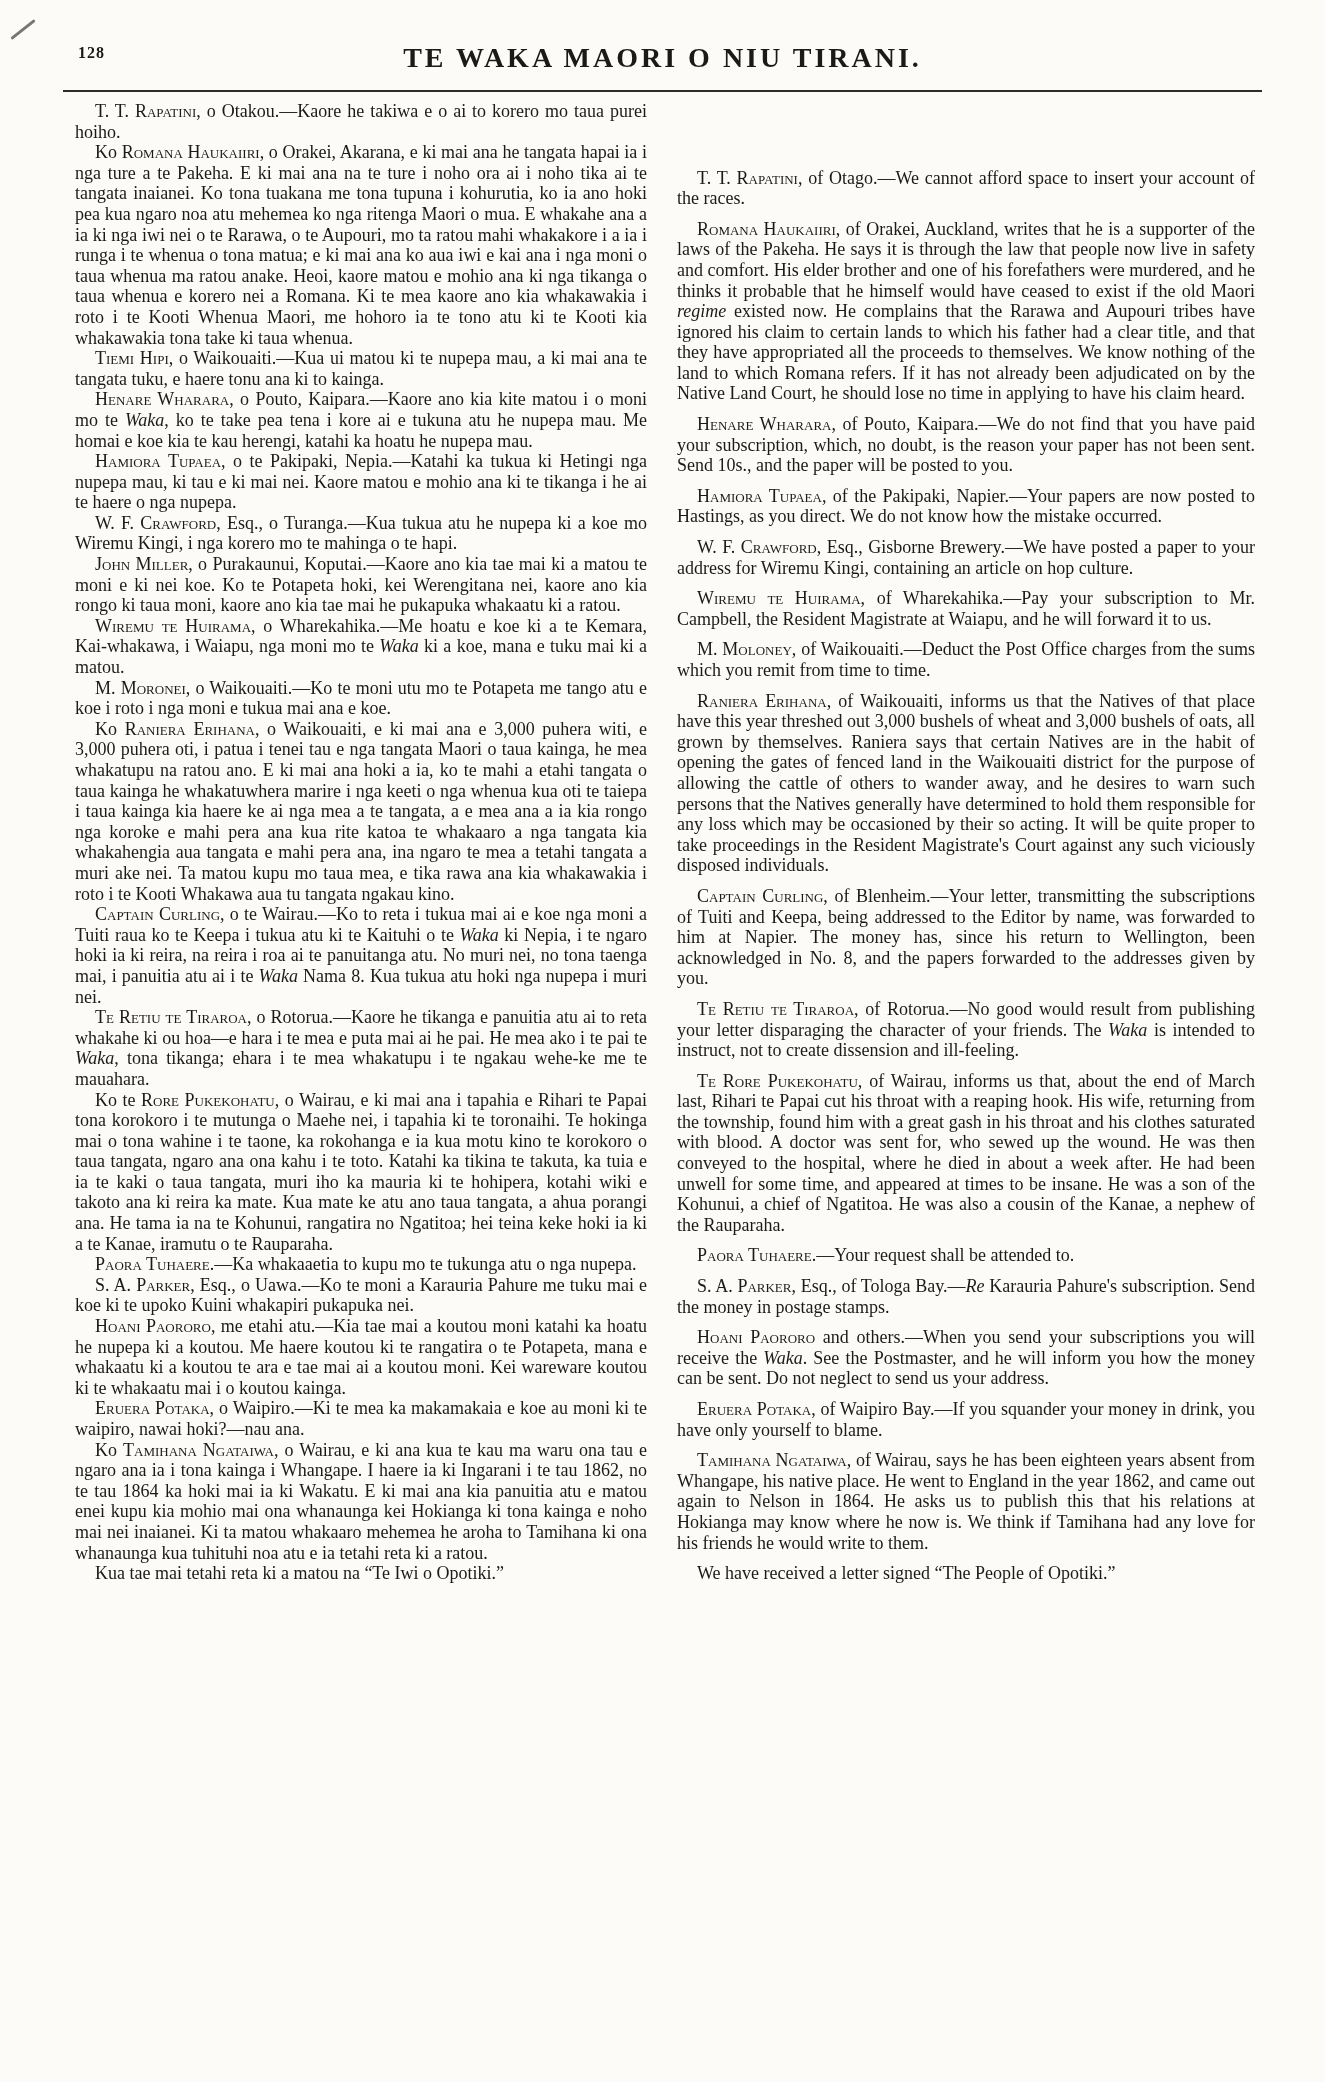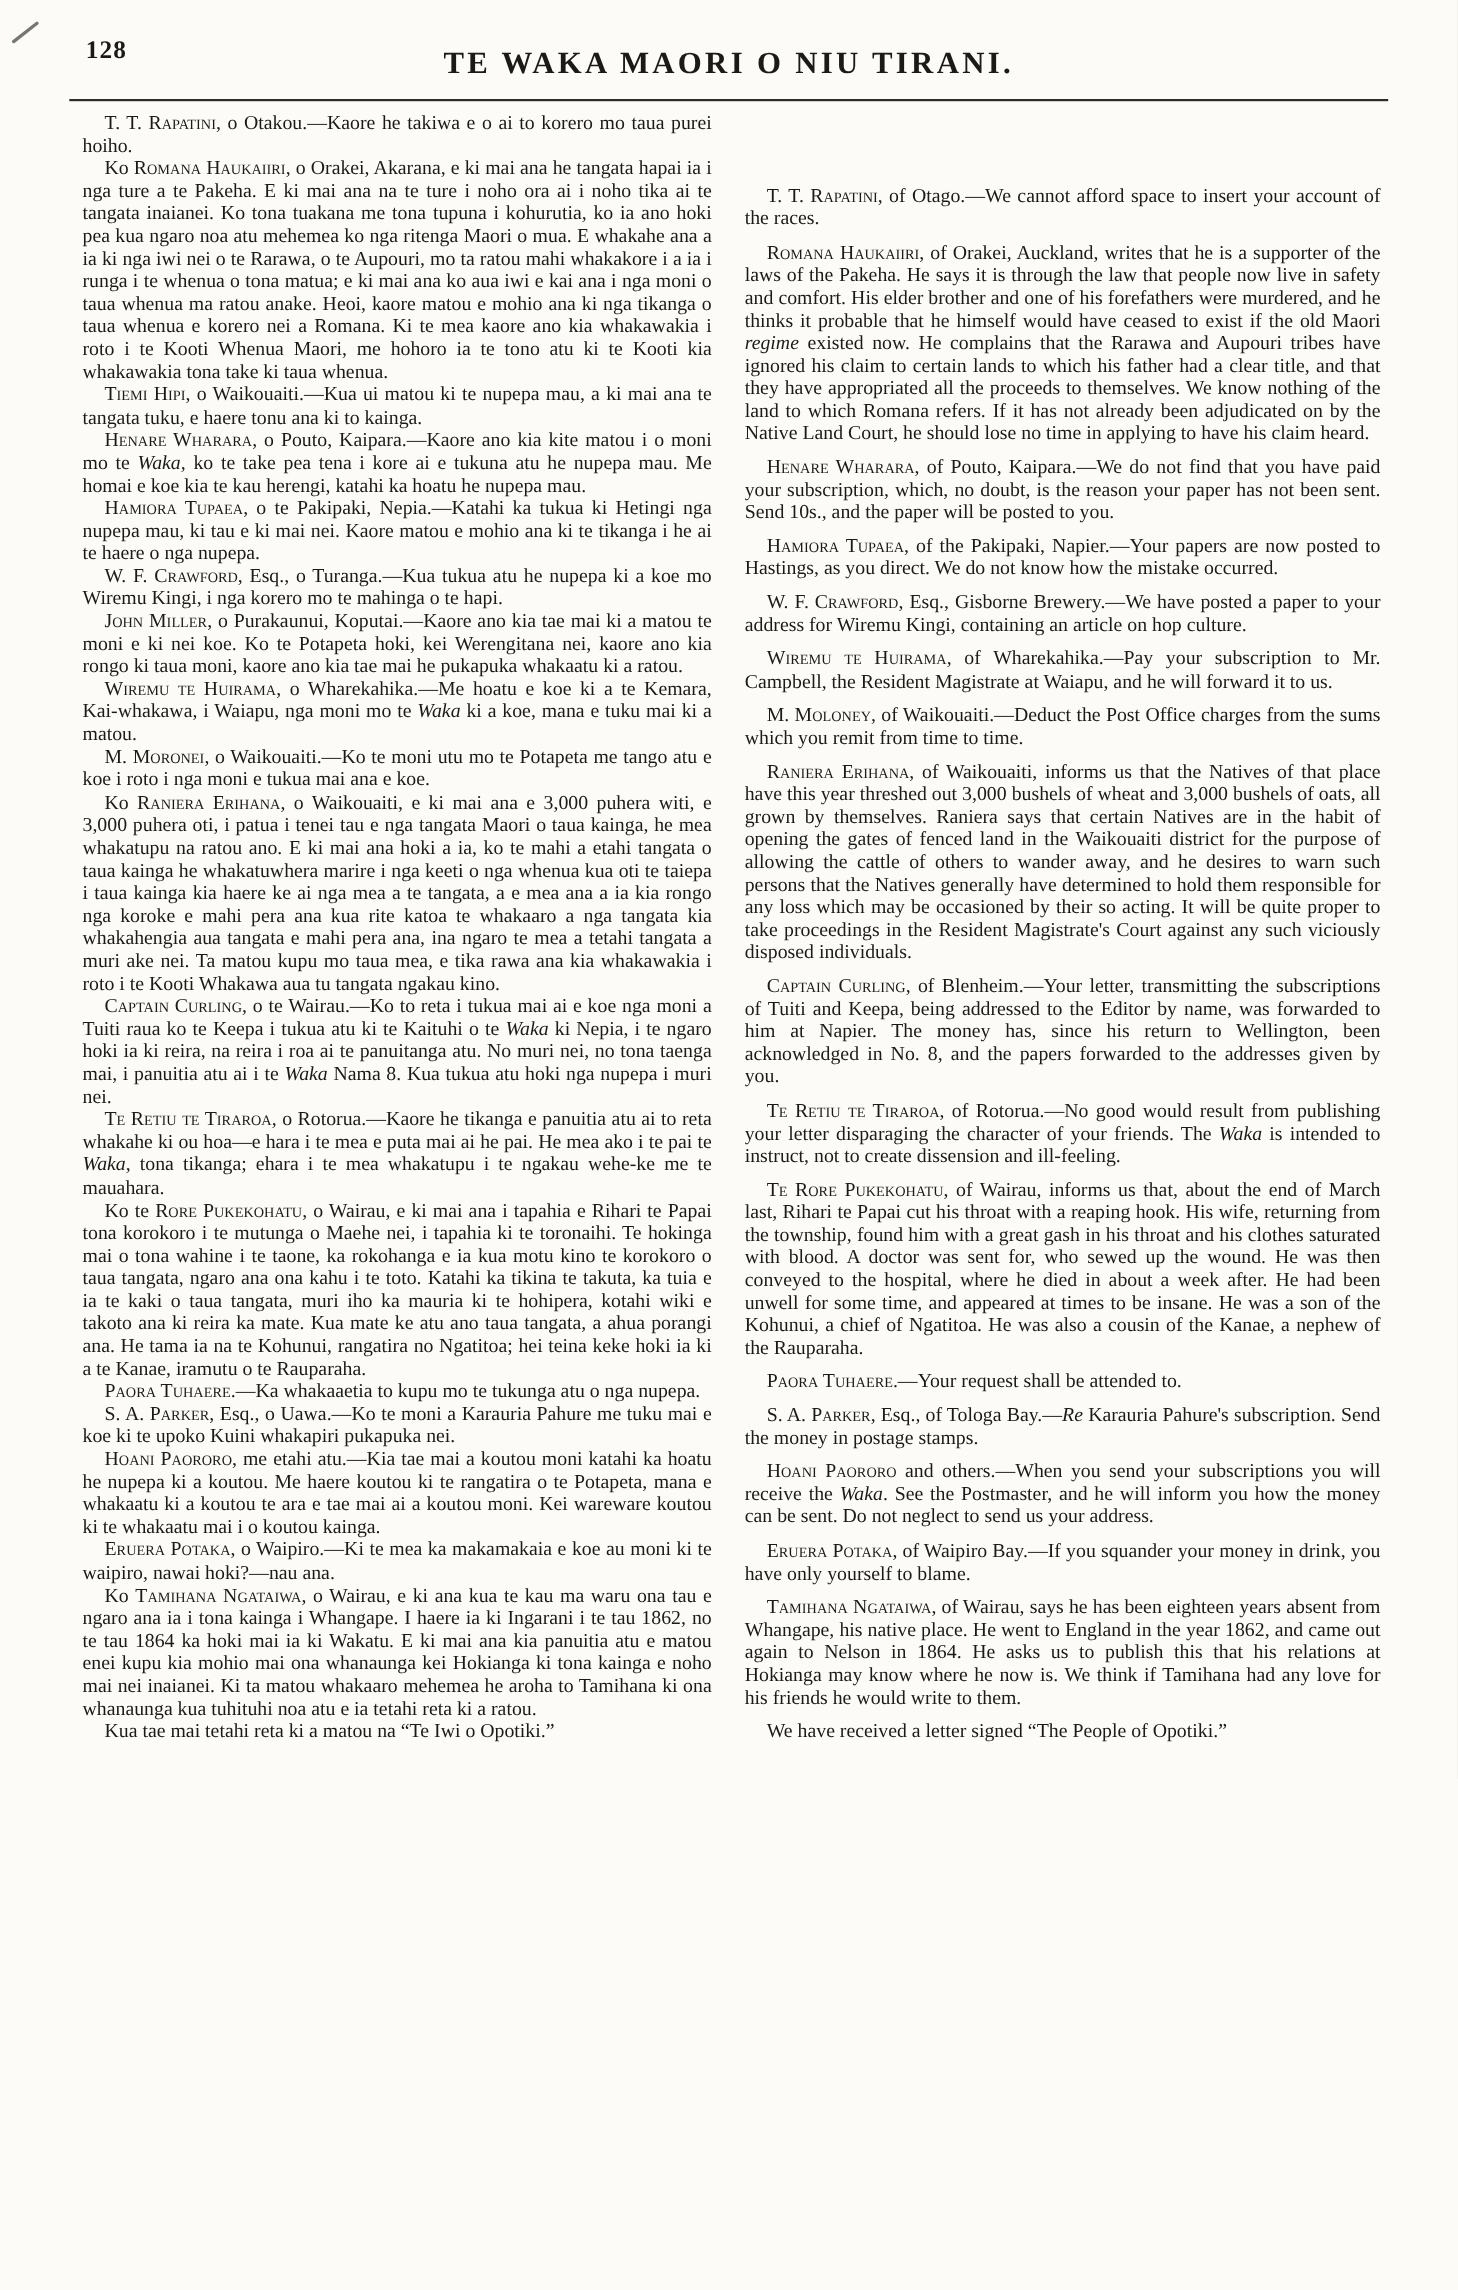--- a/index.html
+++ b/index.html
@@ -10,22 +10,22 @@
     font-family: "Liberation Serif", serif;
     position: relative; overflow: hidden;
   }
   .scan-mark {
     position: absolute; left: 8px; top: 28px;
     width: 30px; height: 3px; background: #4a4a4a;
     transform: rotate(-38deg); border-radius: 2px; opacity: .75;
   }
   .masthead { position: relative; padding-top: 42px; height: 86px; }
   .pagenum {
-    position: absolute; left: 78px; top: 33px;
-    font-size: 23px; font-weight: bold; letter-spacing: 1px;
+    position: absolute; left: 78px; top: 44px;
+    font-size: 16px; font-weight: bold; letter-spacing: 1px;
   }
   .title {
     text-align: center; font-size: 28px; font-weight: bold;
     letter-spacing: 3px; white-space: nowrap;
   }
   .rule { border-top: 2px solid #2e2c29; margin: 4px 63px 0 63px; }
   .columns { display: flex; align-items: flex-end; padding: 9px 70px 0 75px; }
   .col {
     font-size: 18px; line-height: 20.6px; text-align: justify;
     text-justify: inter-word;

